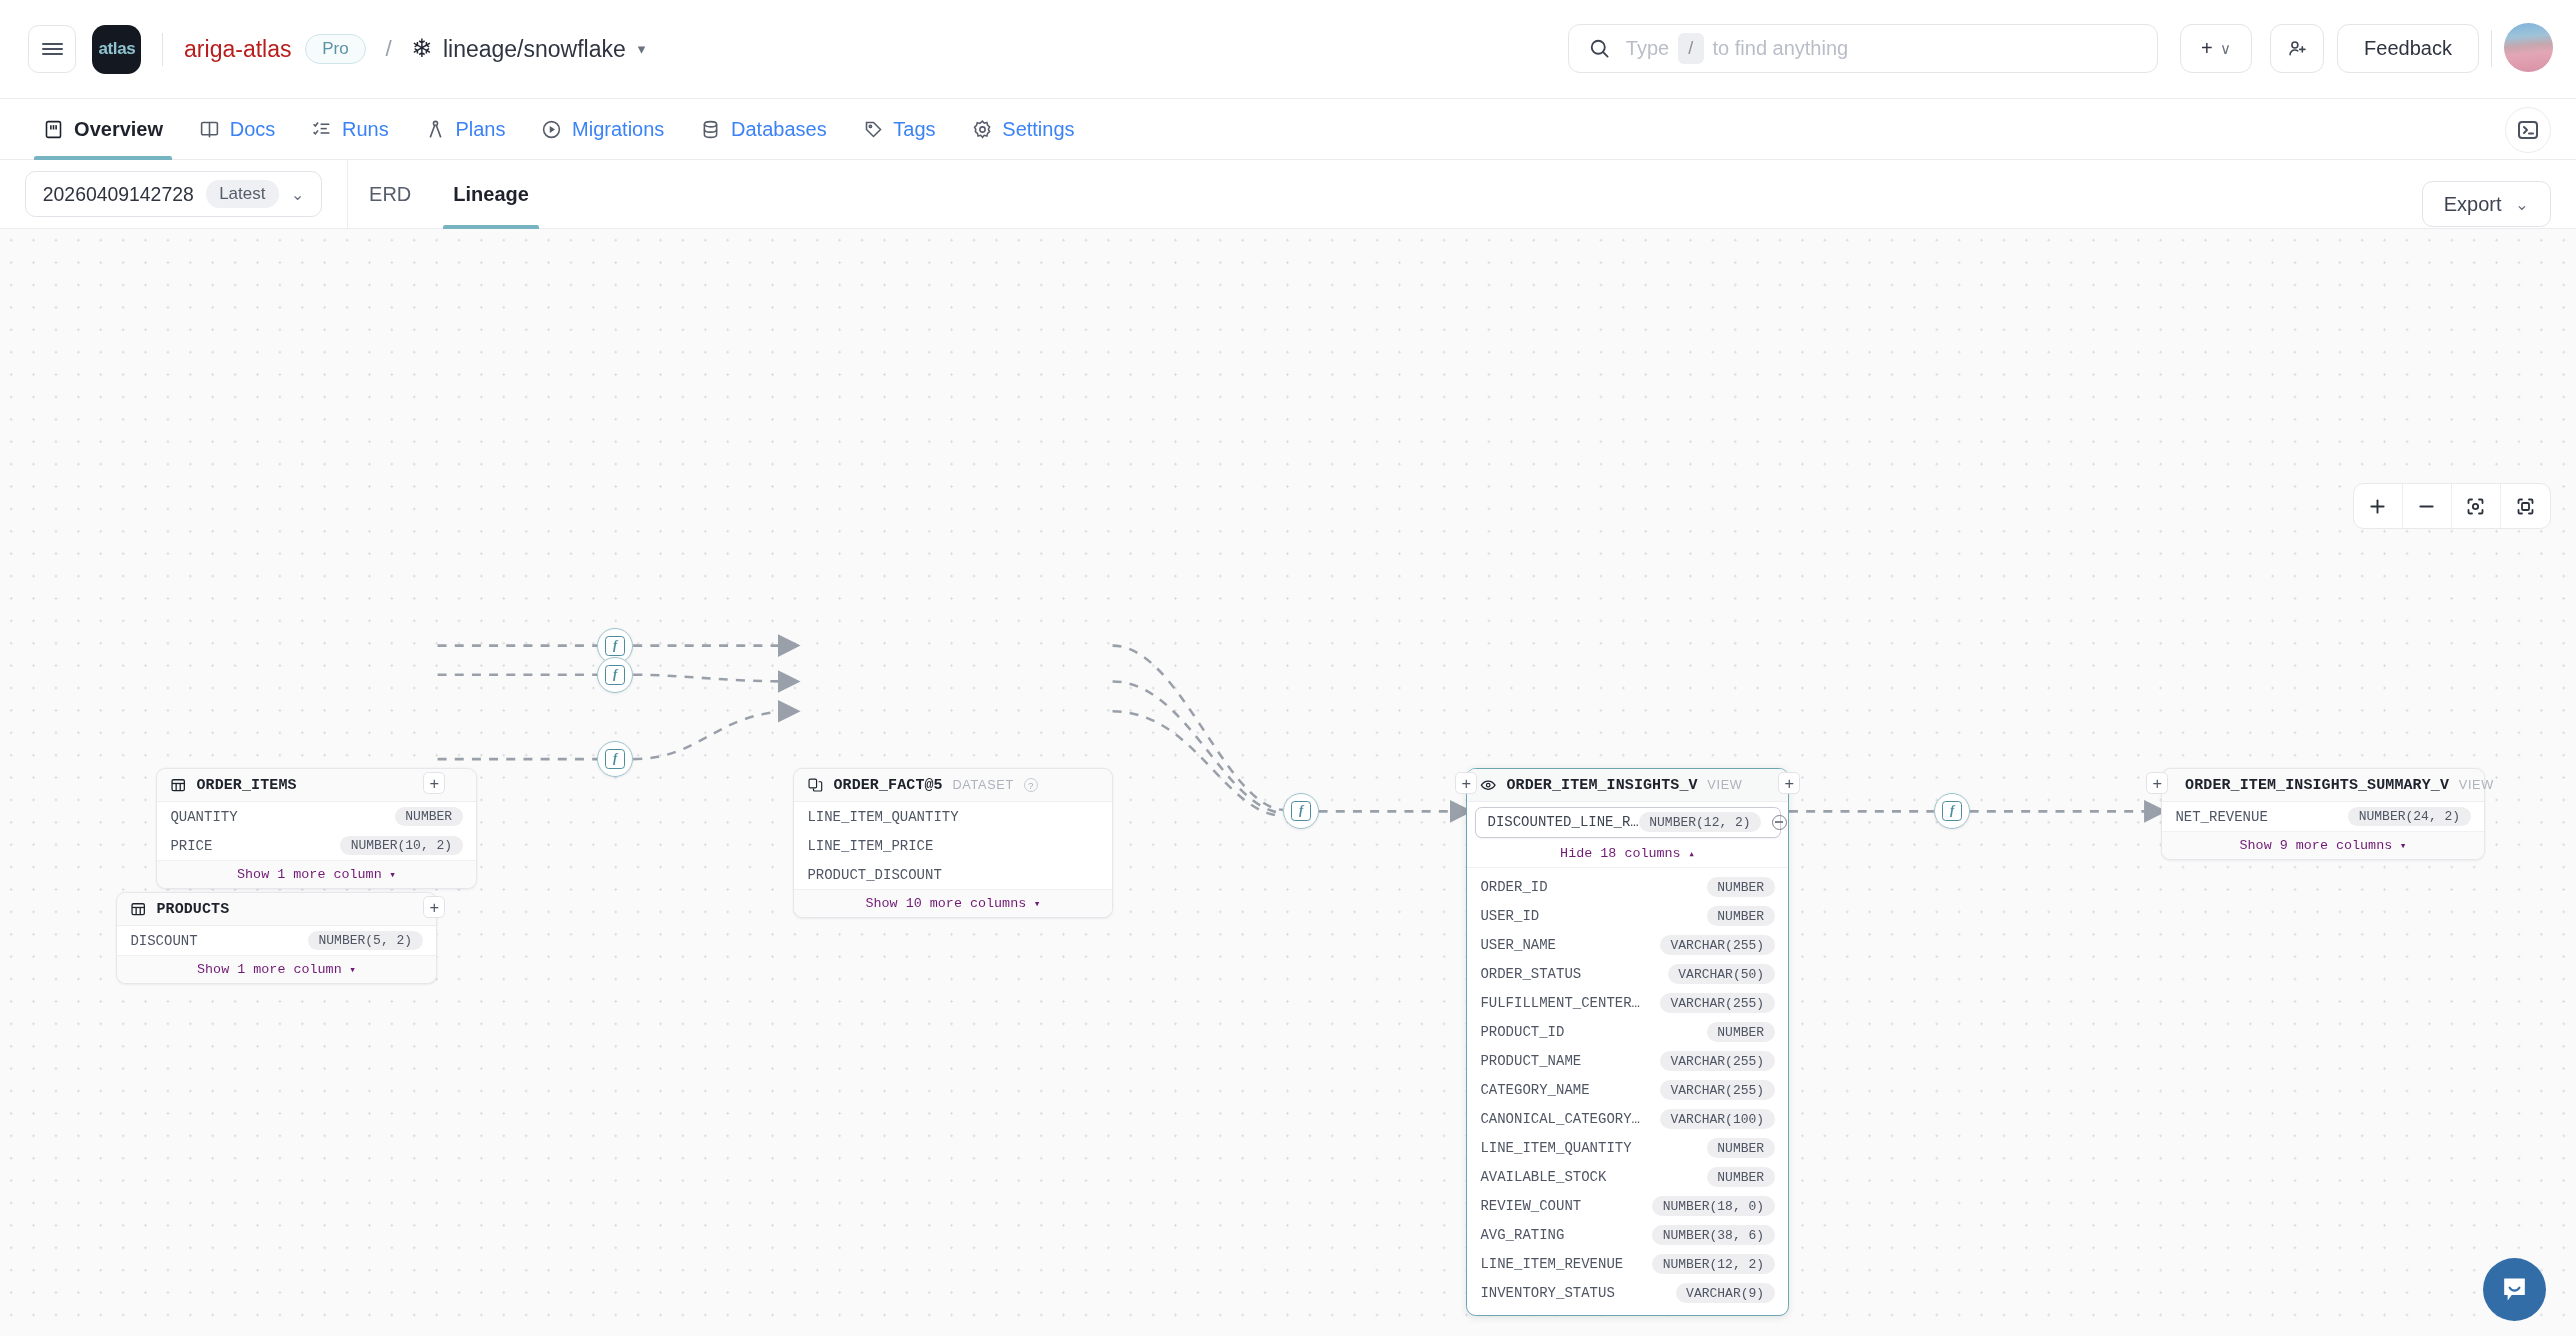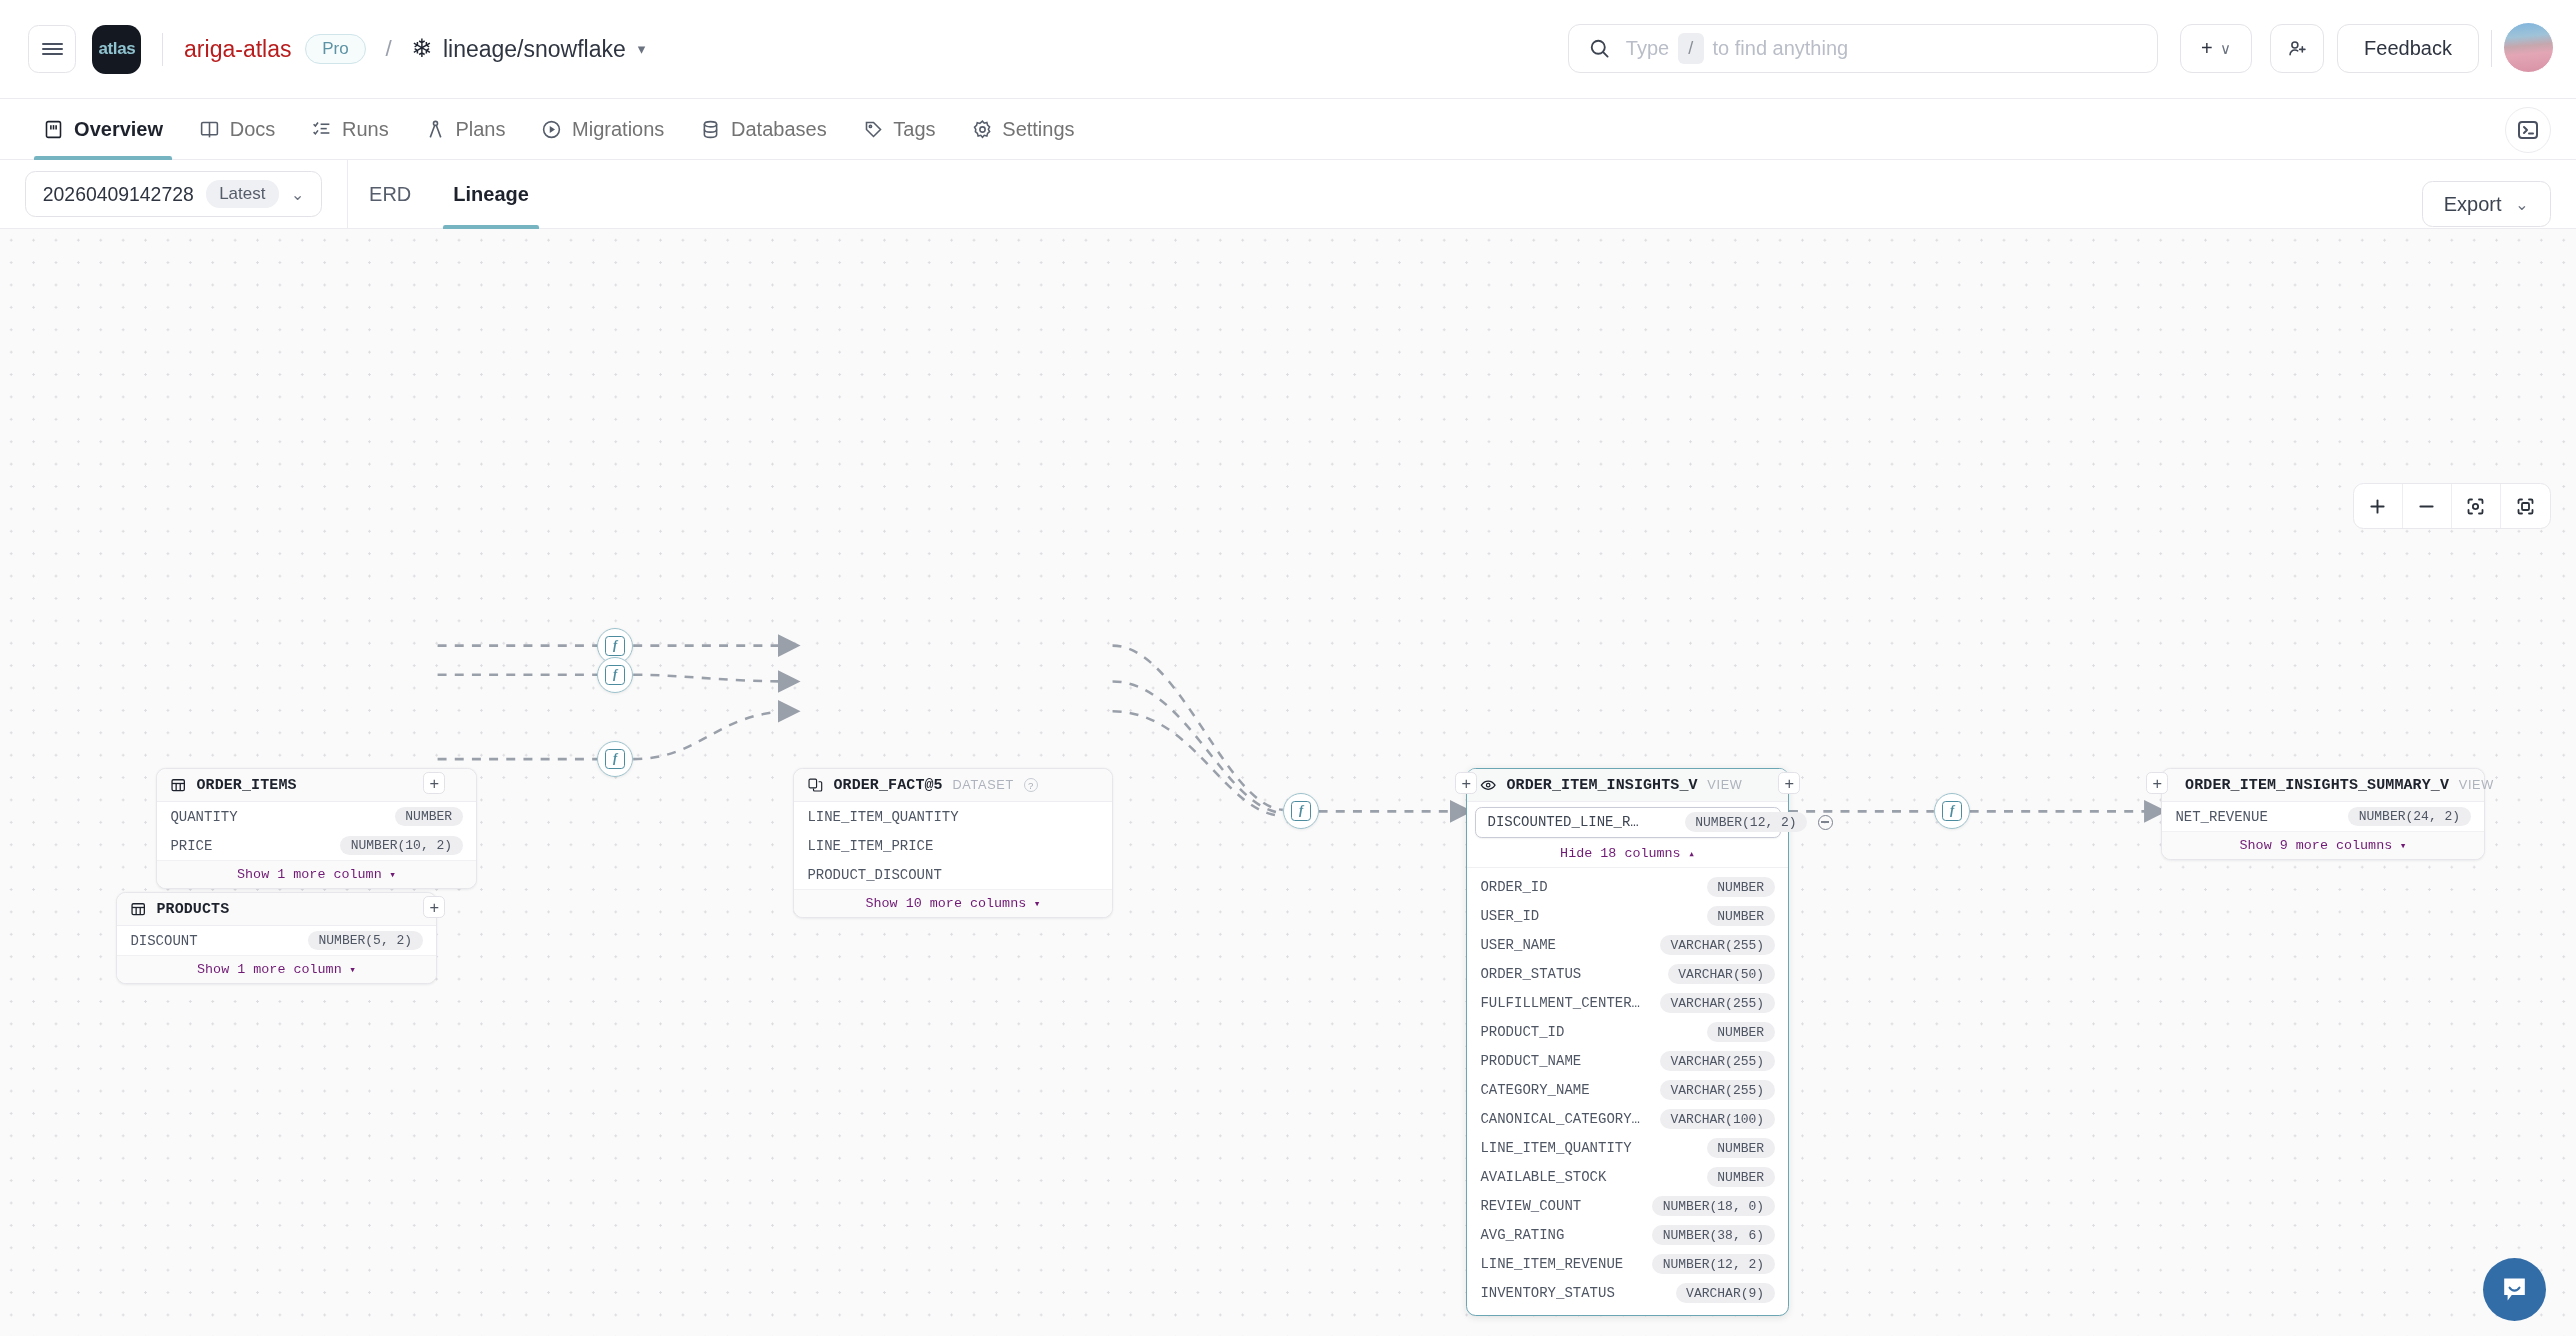--- a/index.html
+++ b/index.html
@@ -79,21 +79,21 @@
   .avatar-div { position:absolute; left:2491px; top:30px; width:0.7px;height:37px; background:#e2e2e8;}
 
   
   .navbar {
     height: 61px; display:flex; align-items:center; padding: 0 25.4px;
     border-bottom: 0.7px solid #ececf0; background:#fff; position:relative;
   }
   .navtab {
     display:flex; align-items:center; gap: 9.7px;
     height: 61px; padding: 0 18px; cursor:pointer;
-    font-size: 20px; color:#737373; position:relative;
+    font-size: 20px; color:#3b82f6; position:relative;
   }
   .navtab.active { color:#1d222c; font-weight:600; }
   .navtab.active::after {
     content:''; position:absolute; left:9px; right:9px; bottom:0;
     height:3.7px; background:#76b4c2; border-radius:2.2px 2.2px 0 0;
   }
   .navtab svg { width:21px; height:21px; flex:none; }
   .console-btn {
     position:absolute; right: 25.4px; top: 7.5px;
     width: 46px; height:46px; border-radius:50%;
@@ -198,21 +198,20 @@
     box-shadow: 0 1.5px 7.5px rgba(20,25,40,.10);
     z-index: 25;
   }
   .node.selected .node-hdr { background:#f7f8f8; border-radius: 8.2px 8.2px 0 0;}
   .sel-col {
     margin: 0 7.5px; height: 31px;
     border:1.1px solid #c9cbd6; border-radius: 6.7px; background:#fff;
     display:flex; align-items:center; justify-content:space-between;
     padding: 0 9px 0 12px; font-size:14px; color:#3d4451;
     box-shadow: 0 0.7px 1.5px rgba(20,25,40,.05);
-    gap: 46px;
   }
   .minus-circ {
     width:15px;height:15px;border-radius:50%;border:1px solid #7c838f;
     display:flex;align-items:center;justify-content:center; cursor:pointer; flex:none;
   }
   .minus-circ i { display:block; width:7.5px;height:1.1px;background:#7c838f;}
 
   
   .fnode {
     position:absolute; width: 36px; height:36px; border-radius:50%;

